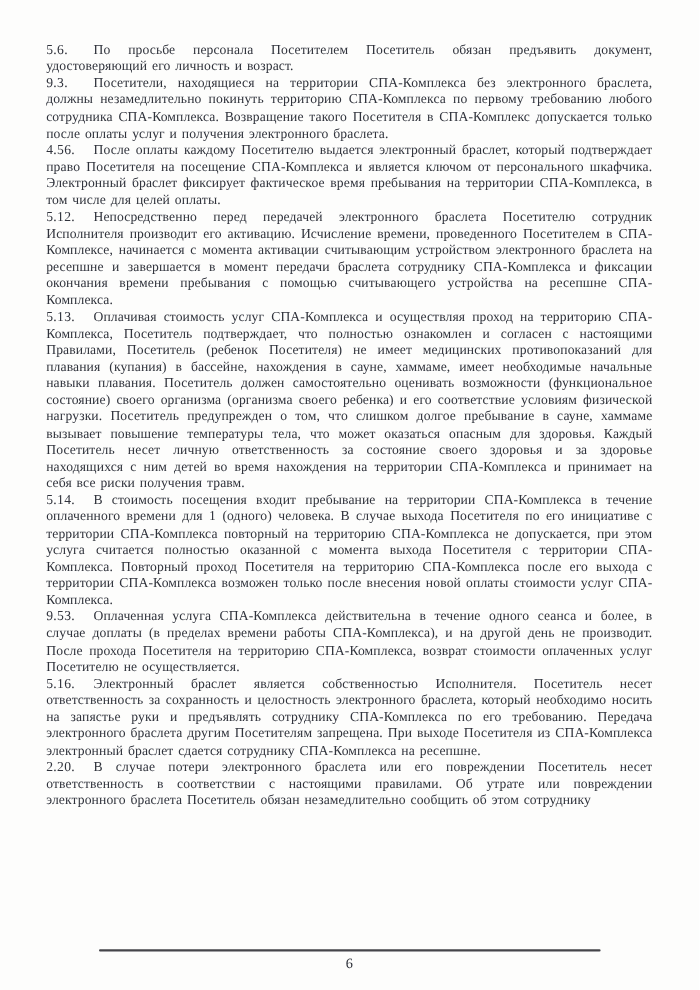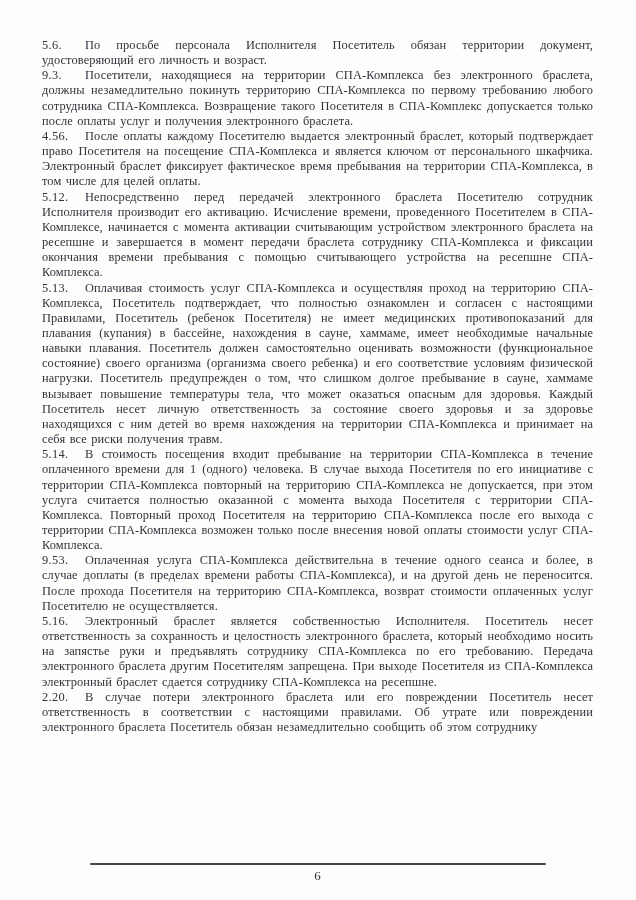--- a/index.html
+++ b/index.html
@@ -57,27 +57,27 @@
     font-size: 13px;
     line-height: 15px;
     color: #2f323a;
   }
 </style>
 </head>
 <body>
 
 <div class="page">
   <div class="doc-body">
-    <p class="para"><span class="pnum">5.6.</span><span>По просьбе персонала Исполнителя Посетитель обязан территории документ, удостоверяющий его личность и возраст.</span></p>
+    <p class="para"><span class="pnum">5.6.</span><span>По просьбе персонала Посетителем Посетитель обязан предъявить документ, удостоверяющий его личность и возраст.</span></p>
     <p class="para"><span class="pnum">9.3.</span><span>Посетители, находящиеся на территории СПА-Комплекса без электронного браслета, должны незамедлительно покинуть территорию СПА-Комплекса по первому требованию любого сотрудника СПА-Комплекса. Возвращение такого Посетителя в СПА-Комплекс допускается только после оплаты услуг и получения электронного браслета.</span></p>
     <p class="para"><span class="pnum">4.56.</span><span>После оплаты каждому Посетителю выдается электронный браслет, который подтверждает право Посетителя на посещение СПА-Комплекса и является ключом от персонального шкафчика. Электронный браслет фиксирует фактическое время пребывания на территории СПА-Комплекса, в том числе для целей оплаты.</span></p>
     <p class="para"><span class="pnum">5.12.</span><span>Непосредственно перед передачей электронного браслета Посетителю сотрудник Исполнителя производит его активацию. Исчисление времени, проведенного Посетителем в СПА-Комплексе, начинается с момента активации считывающим устройством электронного браслета на ресепшне и завершается в момент передачи браслета сотруднику СПА-Комплекса и фиксации окончания времени пребывания с помощью считывающего устройства на ресепшне СПА-Комплекса.</span></p>
     <p class="para"><span class="pnum">5.13.</span><span>Оплачивая стоимость услуг СПА-Комплекса и осуществляя проход на территорию СПА-Комплекса, Посетитель подтверждает, что полностью ознакомлен и согласен с настоящими Правилами, Посетитель (ребенок Посетителя) не имеет медицинских противопоказаний для плавания (купания) в бассейне, нахождения в сауне, хаммаме, имеет необходимые начальные навыки плавания. Посетитель должен самостоятельно оценивать возможности (функциональное состояние) своего организма (организма своего ребенка) и его соответствие условиям физической нагрузки. Посетитель предупрежден о том, что слишком долгое пребывание в сауне, хаммаме вызывает повышение температуры тела, что может оказаться опасным для здоровья. Каждый Посетитель несет личную ответственность за состояние своего здоровья и за здоровье находящихся с ним детей во время нахождения на территории СПА-Комплекса и принимает на себя все риски получения травм.</span></p>
     <p class="para"><span class="pnum">5.14.</span><span>В стоимость посещения входит пребывание на территории СПА-Комплекса в течение оплаченного времени для 1 (одного) человека. В случае выхода Посетителя по его инициативе с территории СПА-Комплекса повторный на территорию СПА-Комплекса не допускается, при этом услуга считается полностью оказанной с момента выхода Посетителя с территории СПА-Комплекса. Повторный проход Посетителя на территорию СПА-Комплекса после его выхода с территории СПА-Комплекса возможен только после внесения новой оплаты стоимости услуг СПА-Комплекса.</span></p>
-    <p class="para"><span class="pnum">9.53.</span><span>Оплаченная услуга СПА-Комплекса действительна в течение одного сеанса и более, в случае доплаты (в пределах времени работы СПА-Комплекса), и на другой день не переносится. После прохода Посетителя на территорию СПА-Комплекса, возврат стоимости оплаченных услуг Посетителю не осуществляется.</span></p>
+    <p class="para"><span class="pnum">9.53.</span><span>Оплаченная услуга СПА-Комплекса действительна в течение одного сеанса и более, в случае доплаты (в пределах времени работы СПА-Комплекса), и на другой день не производит. После прохода Посетителя на территорию СПА-Комплекса, возврат стоимости оплаченных услуг Посетителю не осуществляется.</span></p>
     <p class="para"><span class="pnum">5.16.</span><span>Электронный браслет является собственностью Исполнителя. Посетитель несет ответственность за сохранность и целостность электронного браслета, который необходимо носить на запястье руки и предъявлять сотруднику СПА-Комплекса по его требованию. Передача электронного браслета другим Посетителям запрещена. При выходе Посетителя из СПА-Комплекса электронный браслет сдается сотруднику СПА-Комплекса на ресепшне.</span></p>
     <p class="para"><span class="pnum">2.20.</span><span>В случае потери электронного браслета или его повреждении Посетитель несет ответственность в соответствии с настоящими правилами. Об утрате или повреждении электронного браслета Посетитель обязан незамедлительно сообщить об этом сотруднику</span></p>
   </div>
 
   <div class="footer">
     <div class="footer-rule"></div>
     <div class="page-number">6</div>
   </div>
 </div>
 

